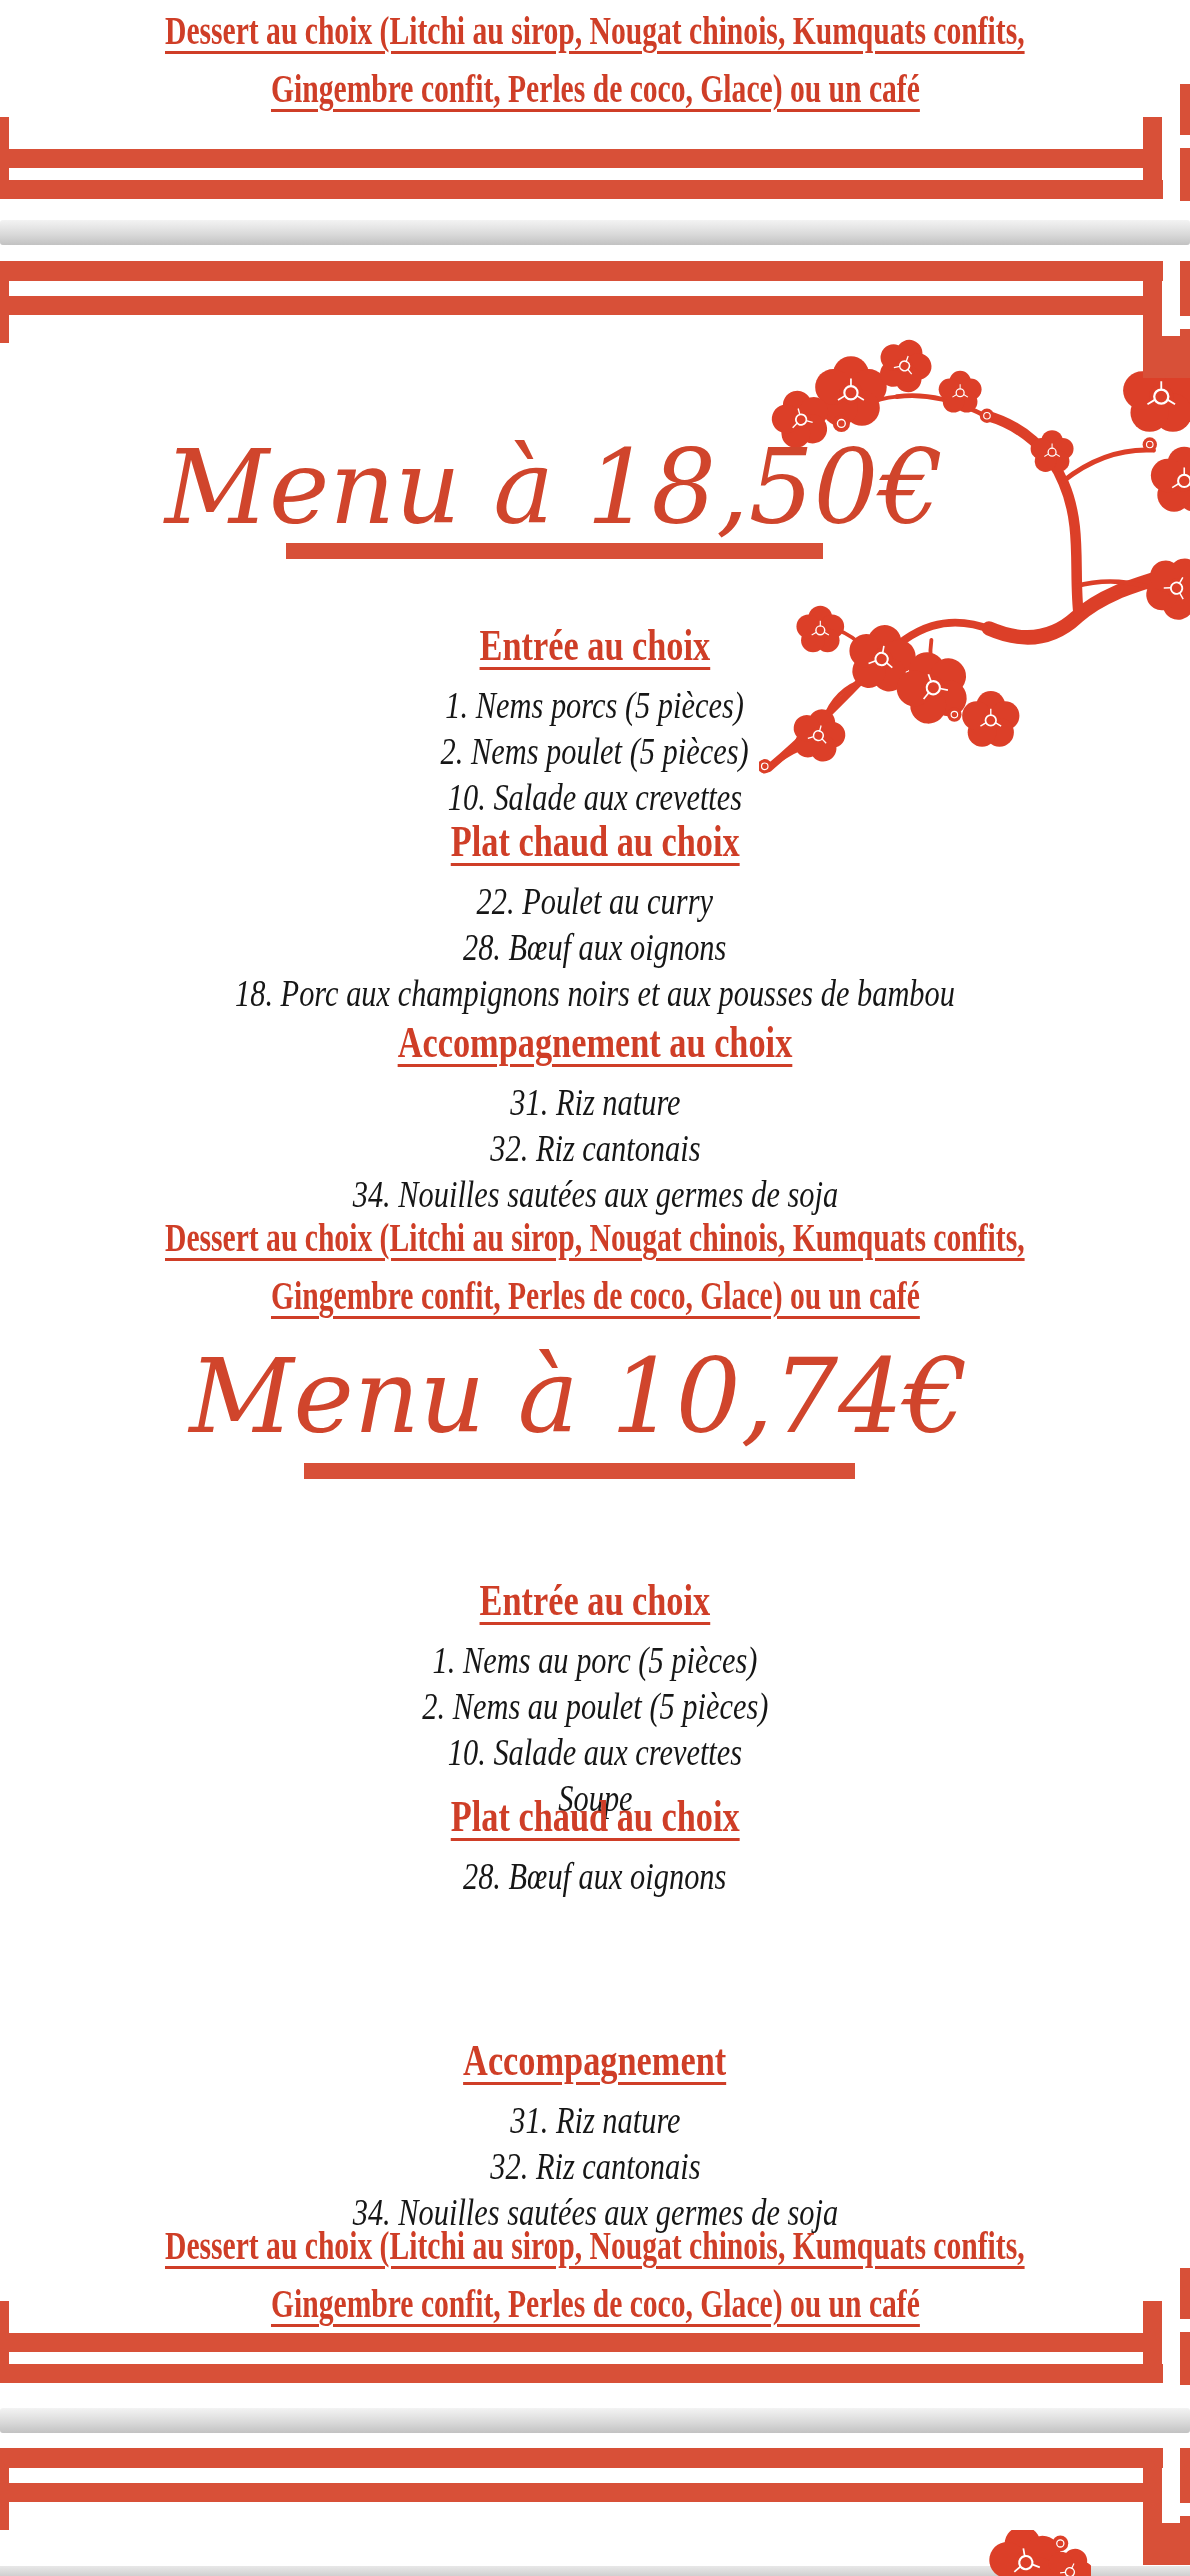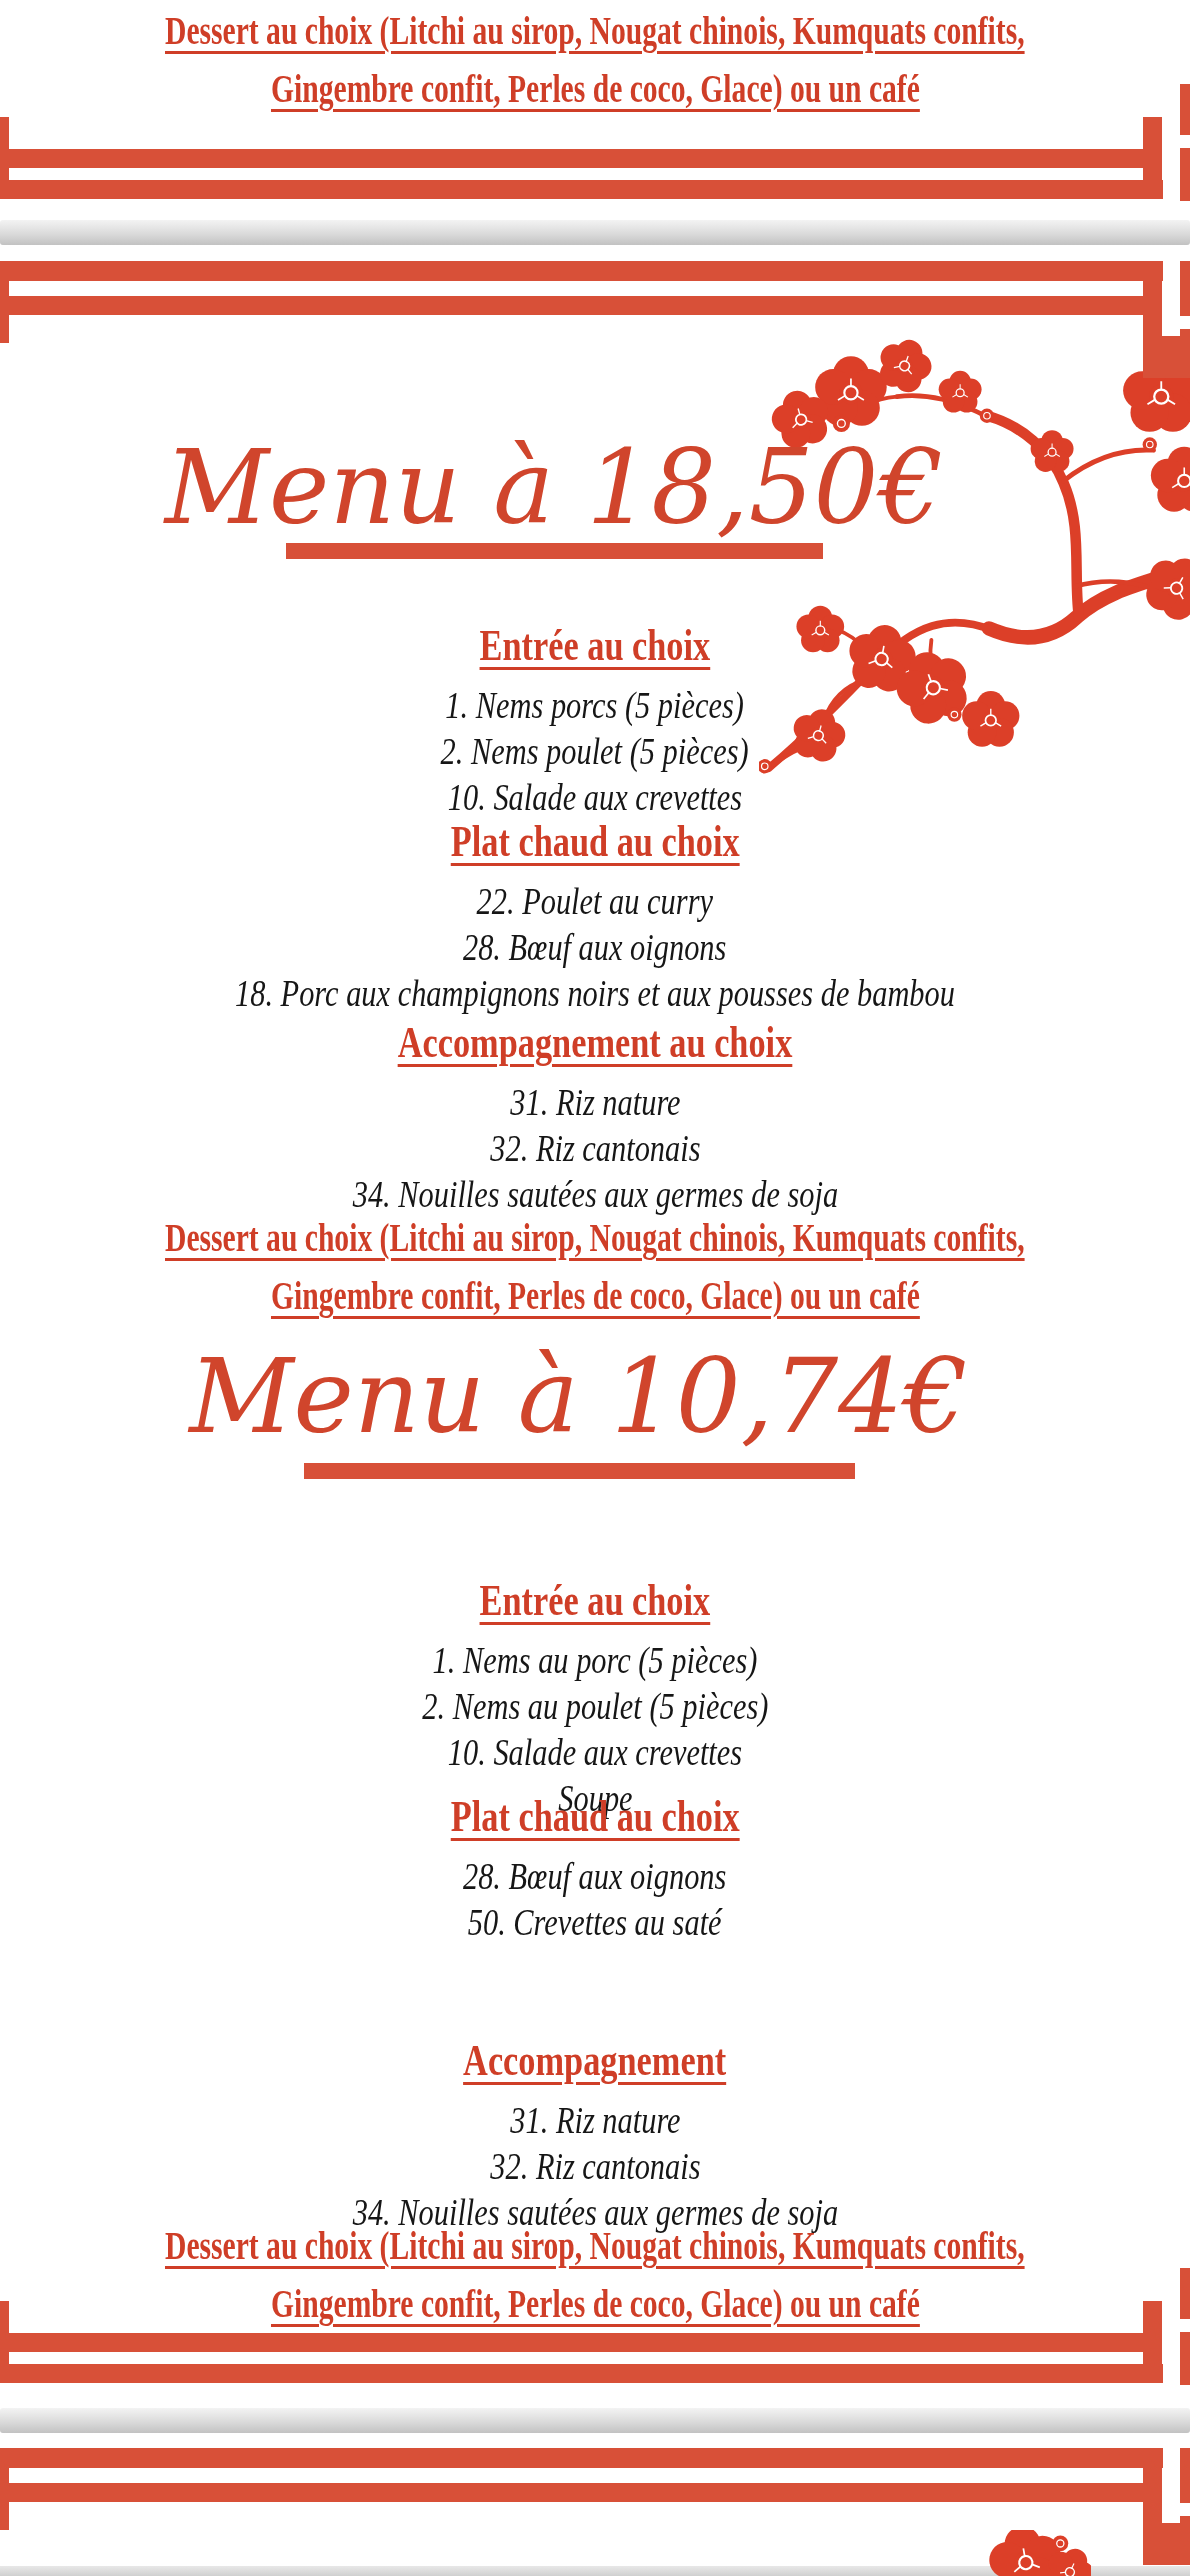--- a/index.html
+++ b/index.html
@@ -179,21 +179,20 @@
     <span class="heading"><span>Entrée au choix</span></span>
     <span class="item"><span>1. Nems au porc (5 pièces)</span></span>
     <span class="item"><span>2. Nems au poulet (5 pièces)</span></span>
     <span class="item"><span>10. Salade aux crevettes</span></span>
     <span class="item"><span>Soupe</span></span>
   </div>
 
   <div class="section" style="top:1792px">
     <span class="heading"><span>Plat chaud au choix</span></span>
     <span class="item"><span>28. Bœuf aux oignons</span></span>
-    <span class="item"><span>50. Crevettes au saté</span></span>
   </div>
 
   <div class="section" style="top:2036px">
     <span class="heading"><span>Accompagnement</span></span>
     <span class="item"><span>31. Riz nature</span></span>
     <span class="item"><span>32. Riz cantonais</span></span>
     <span class="item"><span>34. Nouilles sautées aux germes de soja</span></span>
   </div>
 
   <div class="note" style="top:2221px">

